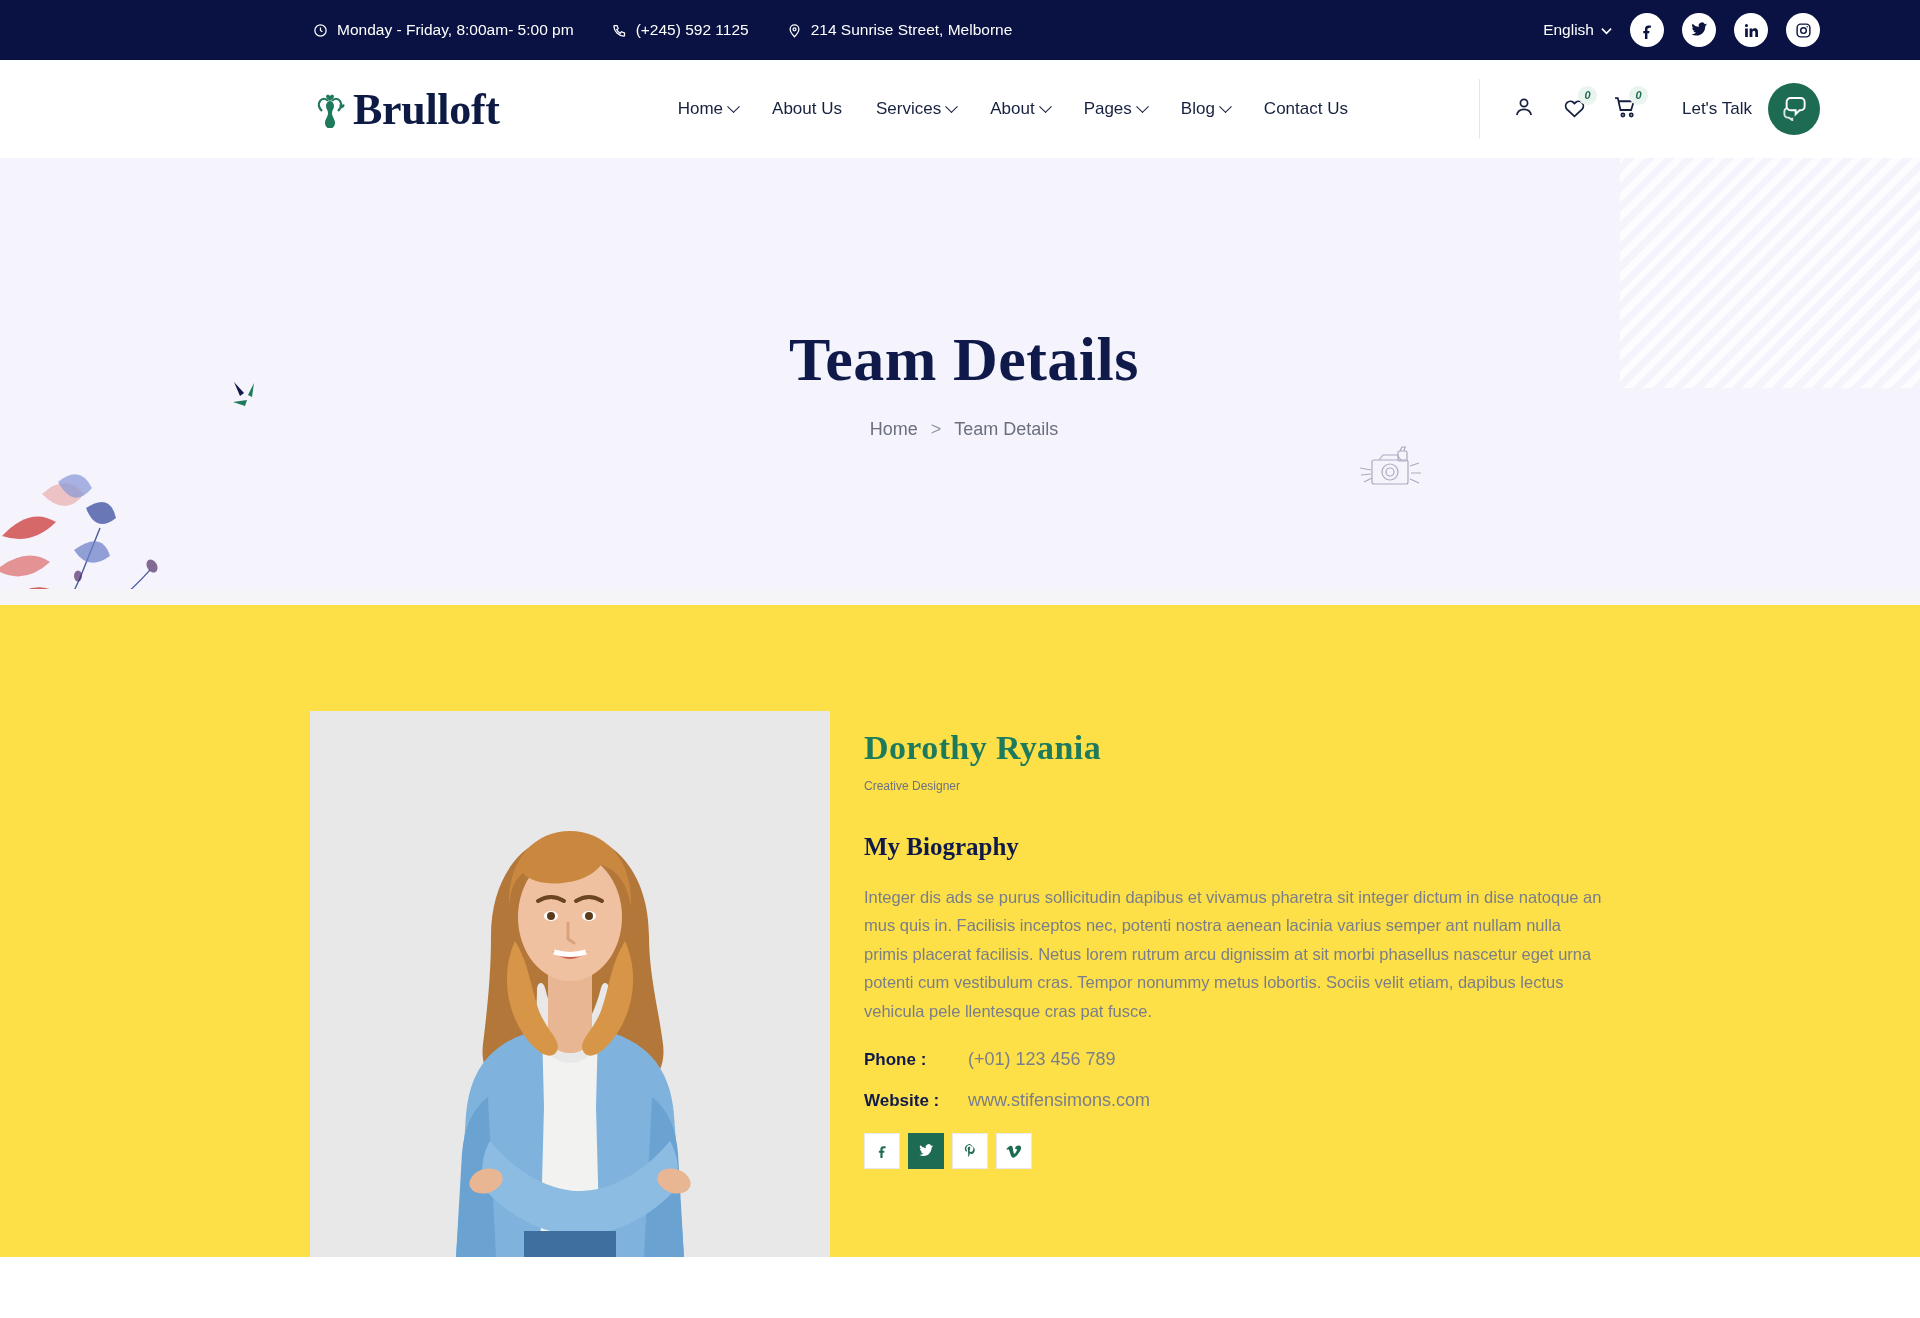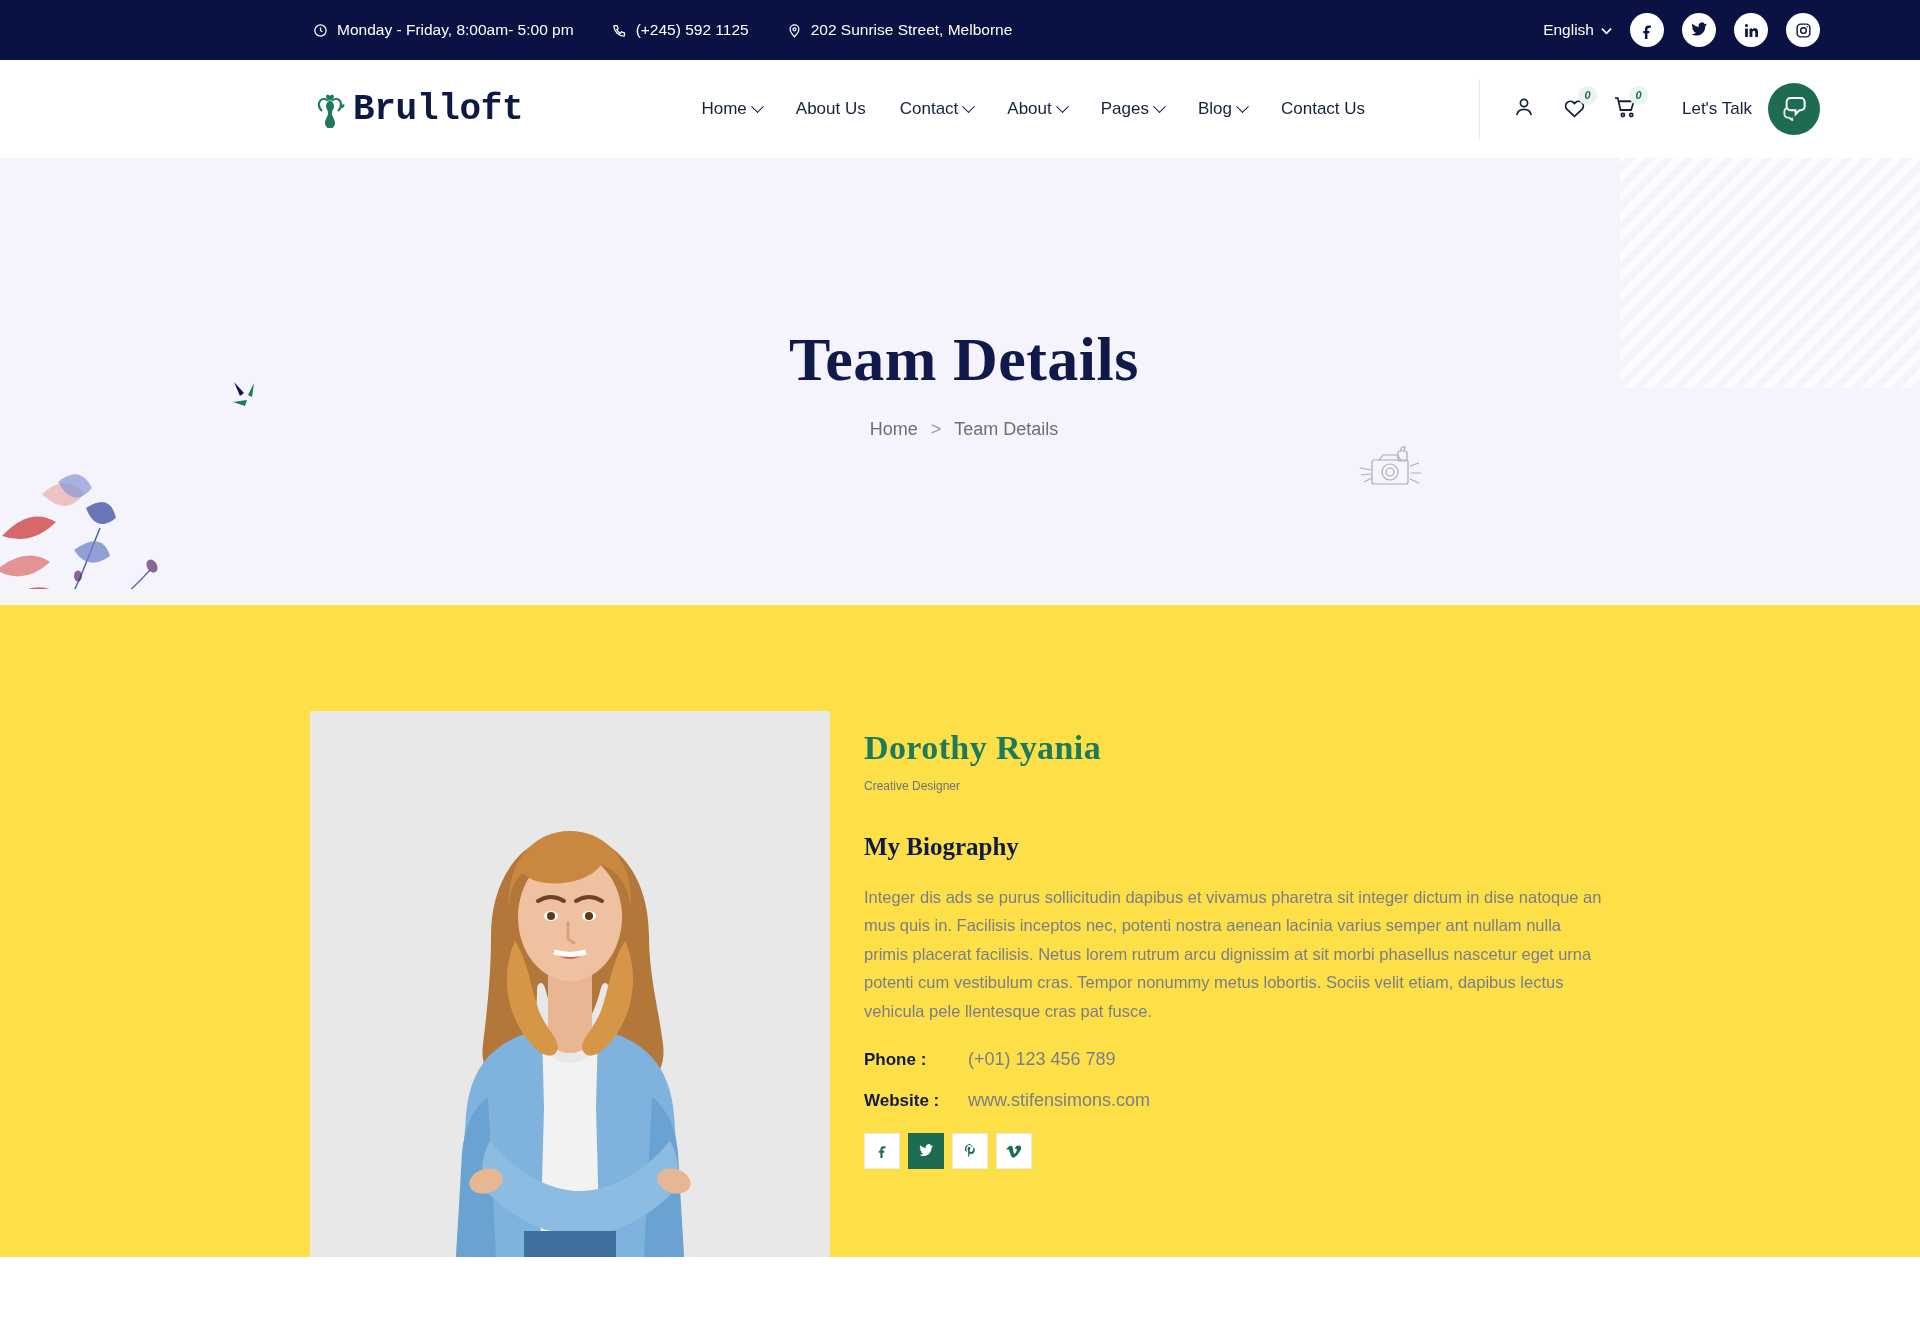--- a/index.html
+++ b/index.html
@@ -23,22 +23,22 @@
   }
   .soc-circle svg{ display:block; }
 
   
   .header{
     height:98px; background:#ffffff; display:flex; align-items:center;
     padding:0 48px; position:relative; z-index:5;
   }
   .brand{ display:flex; align-items:center; gap:6px; margin-left:265px; }
   .brand-mark{ width:34px; height:40px; display:block; }
-  .brand-text{ font-family:Liberation Mono, monospace; font-weight:bold;
-    font-size:36px; color:#0d1b44; letter-spacing:-0.3px; }
+  .brand-text{ font-family:Liberation Serif, serif; font-weight:bold;
+    font-size:44px; color:#0d1b44; letter-spacing:-0.3px; }
 
   .mainnav{ display:flex; align-items:center; gap:34px; margin-left:178px; }
   .nav-item{ display:flex; align-items:center; gap:6px; font-size:17px;
     color:#16213f; white-space:nowrap; cursor:pointer; }
   .caret{ width:9px; height:9px; border-right:1.7px solid #16213f;
     border-bottom:1.7px solid #16213f; transform:rotate(45deg) translate(-2px,-2px); }
 
   .header-right{ margin-left:auto; display:flex; align-items:center; margin-right:52px; }
   .hr-divider{ width:1px; height:60px; background:#e6e6ec; margin-right:32px; }
   .icon-btn{ position:relative; margin-right:26px; cursor:pointer; display:block; }
@@ -126,21 +126,21 @@
       </span>
       <span>(+245) 592 1125</span>
     </div>
     <div class="tb-item">
       <span>
         <svg width="15" height="15" viewBox="0 0 24 24" fill="none" stroke="#fff" stroke-width="2">
           <path d="M12 22s7-7.2 7-12a7 7 0 10-14 0c0 4.8 7 12 7 12z"></path>
             <circle cx="12" cy="10" r="2.4"></circle>
         </svg>
       </span>
-      <span>202 Sunrise Street, Melborne</span>
+      <span>214 Sunrise Street, Melborne</span>
     </div>
   </div>
 
   <div class="topbar-right">
     <div class="lang">
       <span>English</span>
       <span>
         <svg width="11" height="8" viewBox="0 0 12 8" fill="none" stroke="#fff" stroke-width="1.8">
           <path d="M1 1.5l5 5 5-5"></path>
         </svg>
@@ -197,21 +197,21 @@
 
   <nav class="mainnav">
     <div class="nav-item">
       <span>Home</span>
       <i class="caret"></i>
     </div>
     <div class="nav-item">
       <span>About Us</span>
     </div>
     <div class="nav-item">
-      <span>Contact</span>
+      <span>Services</span>
       <i class="caret"></i>
     </div>
     <div class="nav-item">
       <span>About</span>
       <i class="caret"></i>
     </div>
     <div class="nav-item">
       <span>Pages</span>
       <i class="caret"></i>
     </div>

